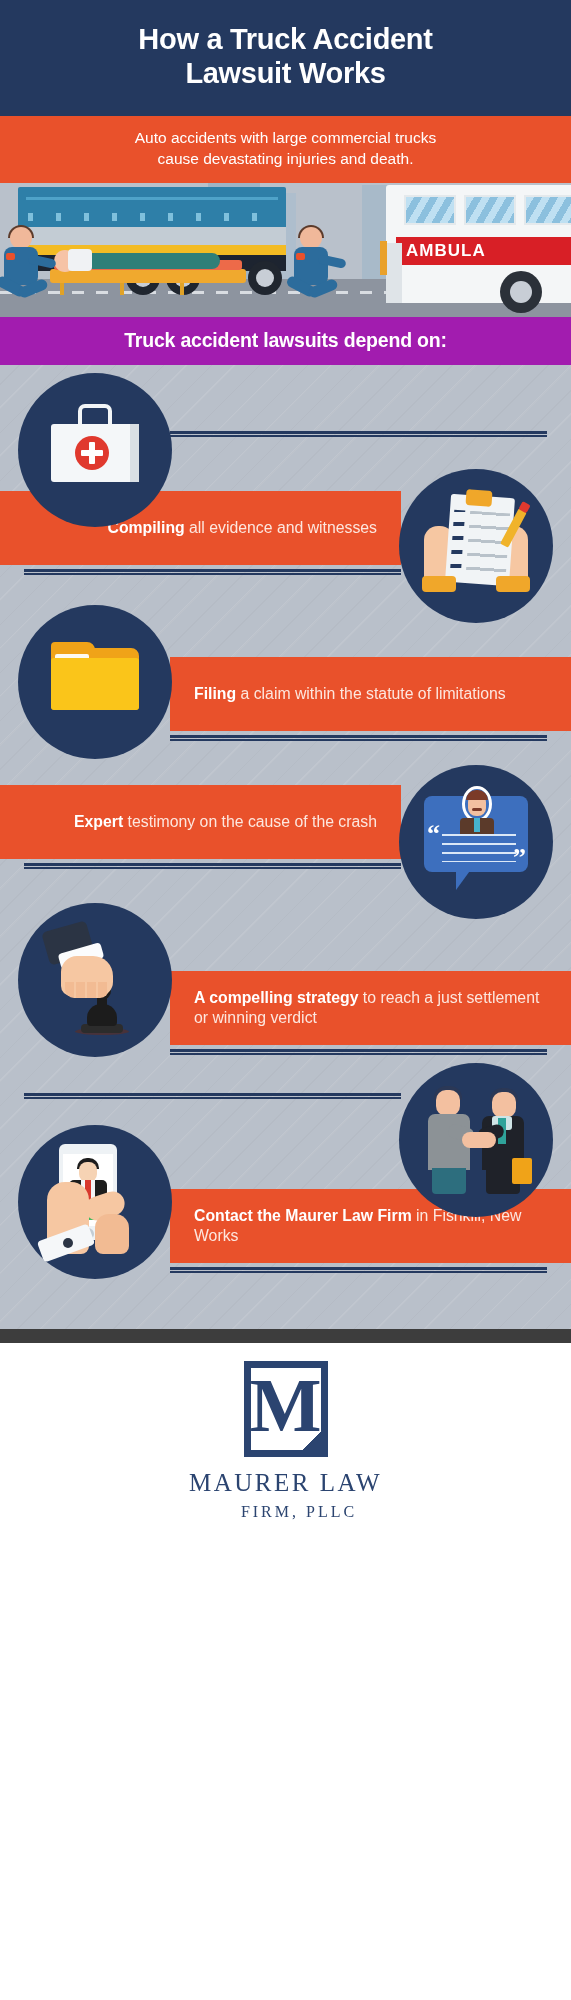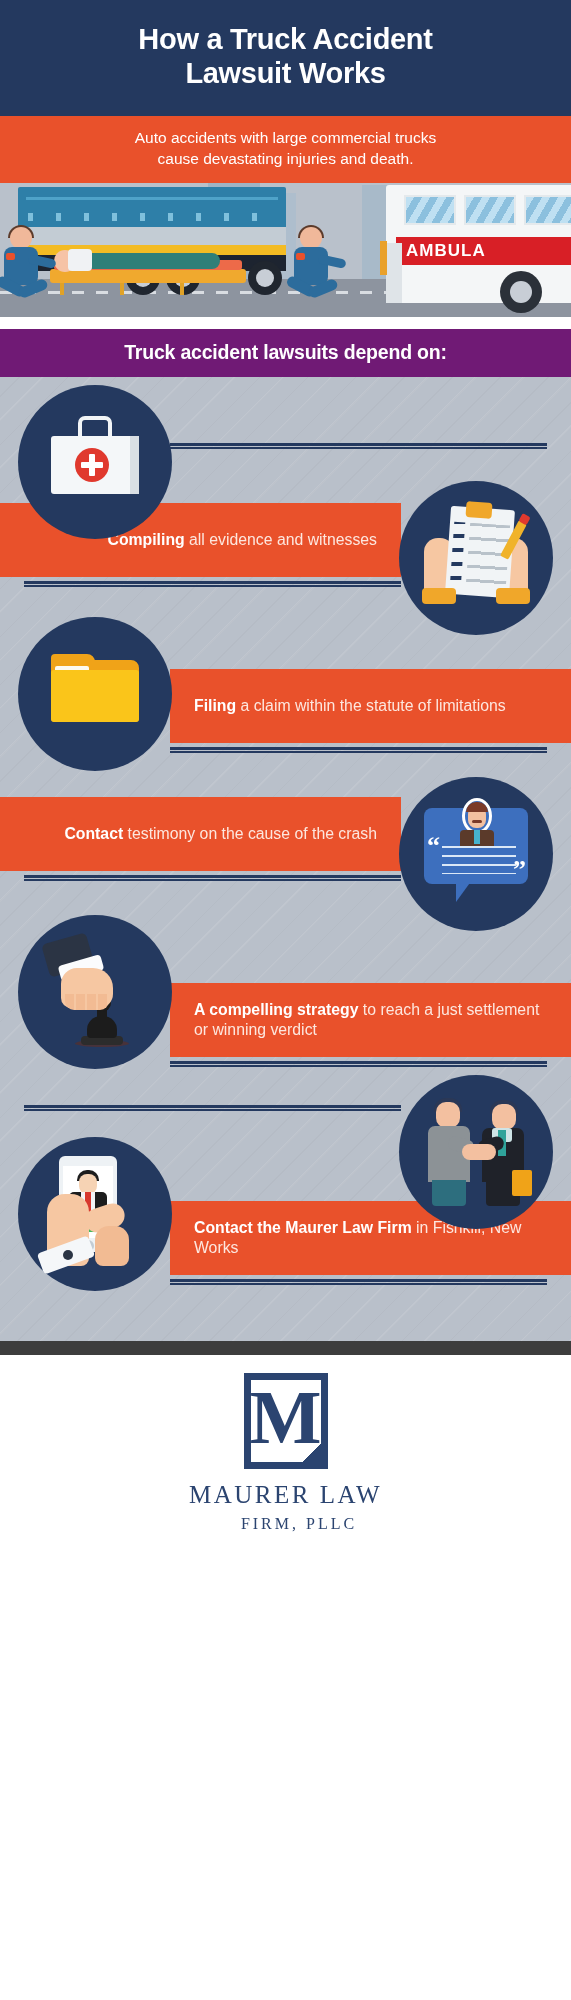--- a/index.html
+++ b/index.html
@@ -92,24 +92,23 @@
   .stretcher { position:absolute; left:50px; top:86px; width:196px; height:14px; background:#f0a92e; border-radius:3px; }
   .stretcher:before{ content:""; position:absolute; left:4px; top:-9px; right:4px; height:10px; background:#ed6a49; border-radius:3px; }
   .patient { position:absolute; left:60px; top:70px; width:160px; height:16px; border-radius:8px; background:#2f7f78; }
   .patient .face { position:absolute; left:-6px; top:-3px; width:22px; height:22px; border-radius:50%; background:#f6c3a6; }
   .patient .pill { position:absolute; left:8px; top:-4px; width:24px; height:22px; background:#f0f2f4; border-radius:4px; }
   .str-legs { position:absolute; left:60px; top:100px; width:170px; height:12px;
       background:repeating-linear-gradient(to right,#e0a227 0 4px,transparent 4px 60px); }
 
   
   .sectionbar {
-    background:#701a75;
+    background:#a21caf;
     text-align:center;
     padding:12px 10px 13px;
-    margin-top:12px;
   }
   .sectionbar h2 {
     color:#ffffff; font-size:19.5px; font-weight:bold; letter-spacing:-0.2px;
   }
 
   
   .steps {
     position:relative;
     background:#b9c0ca;
     background-image:
@@ -426,21 +425,21 @@
         <div class="sb-tie"></div>
         <div class="sb-face"></div>
         <div class="sb-hair"></div>
         <div class="sb-mous"></div>
         <div class="sb-q1">“</div>
         <div class="sb-q2">”</div>
       </div>
     </div>
     <div class="bar">
       <p>
-        <b>Contact</b><span> testimony on the cause of the crash</span>
+        <b>Expert</b><span> testimony on the cause of the crash</span>
       </p>
     </div>
     <div class="rule"></div>
     <div style="height:46px;"></div>
   </div>
 
   <div class="row left">
     <div class="medallion" style="top:-16px;">
       <div class="ico">
         <div class="ch-shadow"></div>

